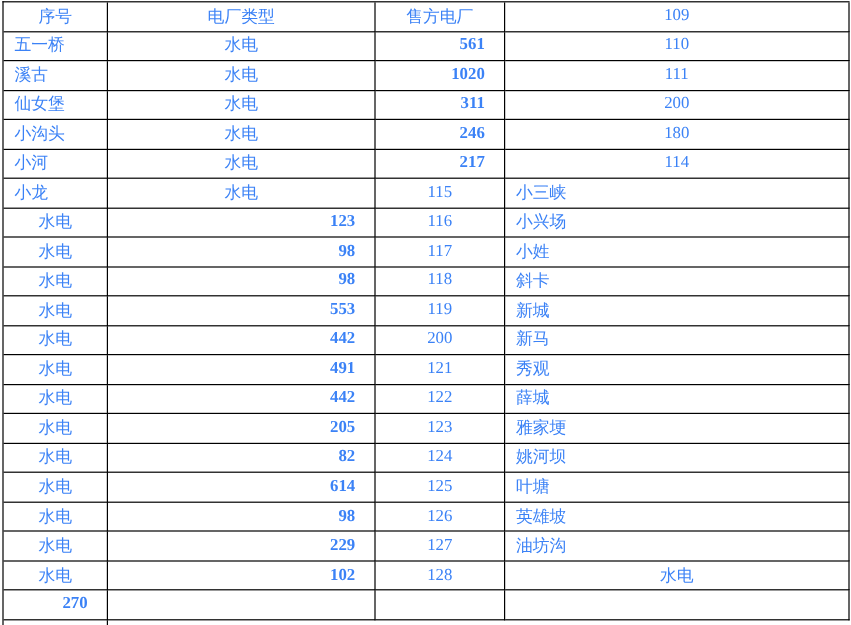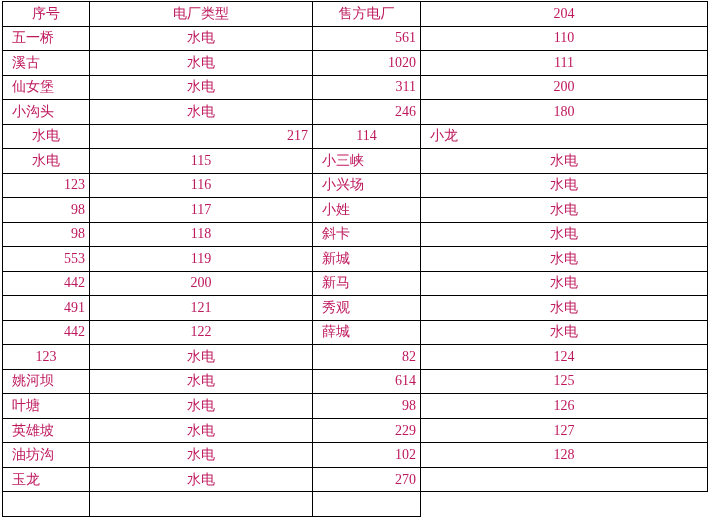--- a/index.html
+++ b/index.html
@@ -4,21 +4,21 @@
 <style>
   html, body { margin: 0; padding: 0; background: #fff; }
   .page {
     position: relative;
     width: 709px;
     height: 521px;
     background: #ffffff;
     overflow: hidden;
     font-family: "Liberation Serif", "DejaVu Serif", serif;
     font-size: 14px;
-    color: #be185d;
+    color: #3b82f6;
   }
   .grid {
     position: absolute;
     left: 2px;
     top: 1px;
     display: grid;
     grid-template-columns: 87px 223px 108px 287px;
     grid-auto-rows: 24.52px;
     border-top: 1px solid #000;
     border-left: 1px solid #000;
@@ -28,49 +28,50 @@
     border-right: 1px solid #000;
     border-bottom: 1px solid #000;
     display: flex;
     align-items: center;
     overflow: hidden;
     white-space: nowrap;
     box-sizing: border-box;
   }
   .cell.center { justify-content: center; }
   .cell.left   { justify-content: flex-start; padding-left: 9px; }
-  .cell.right  { justify-content: flex-end; padding-right: 4px; }
+  .cell.right  { justify-content: flex-end; padding-right: 16px; font-weight: bold; }
   .cell.header { justify-content: center; }
 </style>
 </head>
 <body>
 
 <div class="page">
   <div class="grid">
     <div class="cell header">序号</div>
     <div class="cell header">电厂类型</div>
     <div class="cell header">售方电厂</div>
 
-  <div class="cell center">204</div>
+  <div class="cell center">109</div>
       <div class="cell left">五一桥</div>
       <div class="cell center">水电</div>
       <div class="cell right">561</div>
       <div class="cell center">110</div>
       <div class="cell left">溪古</div>
       <div class="cell center">水电</div>
       <div class="cell right">1020</div>
       <div class="cell center">111</div>
       <div class="cell left">仙女堡</div>
       <div class="cell center">水电</div>
       <div class="cell right">311</div>
       <div class="cell center">200</div>
       <div class="cell left">小沟头</div>
       <div class="cell center">水电</div>
       <div class="cell right">246</div>
       <div class="cell center">180</div>
+      <div class="cell left">小河</div>
       <div class="cell center">水电</div>
       <div class="cell right">217</div>
       <div class="cell center">114</div>
       <div class="cell left">小龙</div>
       <div class="cell center">水电</div>
       <div class="cell center">115</div>
       <div class="cell left">小三峡</div>
       <div class="cell center">水电</div>
       <div class="cell right">123</div>
       <div class="cell center">116</div>
@@ -93,41 +94,42 @@
       <div class="cell left">新马</div>
       <div class="cell center">水电</div>
       <div class="cell right">491</div>
       <div class="cell center">121</div>
       <div class="cell left">秀观</div>
       <div class="cell center">水电</div>
       <div class="cell right">442</div>
       <div class="cell center">122</div>
       <div class="cell left">薛城</div>
       <div class="cell center">水电</div>
+      <div class="cell right">205</div>
       <div class="cell center">123</div>
+      <div class="cell left">雅家埂</div>
       <div class="cell center">水电</div>
       <div class="cell right">82</div>
       <div class="cell center">124</div>
       <div class="cell left">姚河坝</div>
       <div class="cell center">水电</div>
       <div class="cell right">614</div>
       <div class="cell center">125</div>
       <div class="cell left">叶塘</div>
       <div class="cell center">水电</div>
       <div class="cell right">98</div>
       <div class="cell center">126</div>
       <div class="cell left">英雄坡</div>
       <div class="cell center">水电</div>
       <div class="cell right">229</div>
       <div class="cell center">127</div>
       <div class="cell left">油坊沟</div>
       <div class="cell center">水电</div>
       <div class="cell right">102</div>
       <div class="cell center">128</div>
-      <div class="cell left">玉龙</div>
       <div class="cell center">水电</div>
       <div class="cell right">270</div>
       <div class="cell"></div>
       <div class="cell"></div>
       <div class="cell"></div>
       <div class="cell"></div>
     </div>
 </div>
 
 </body></html>

